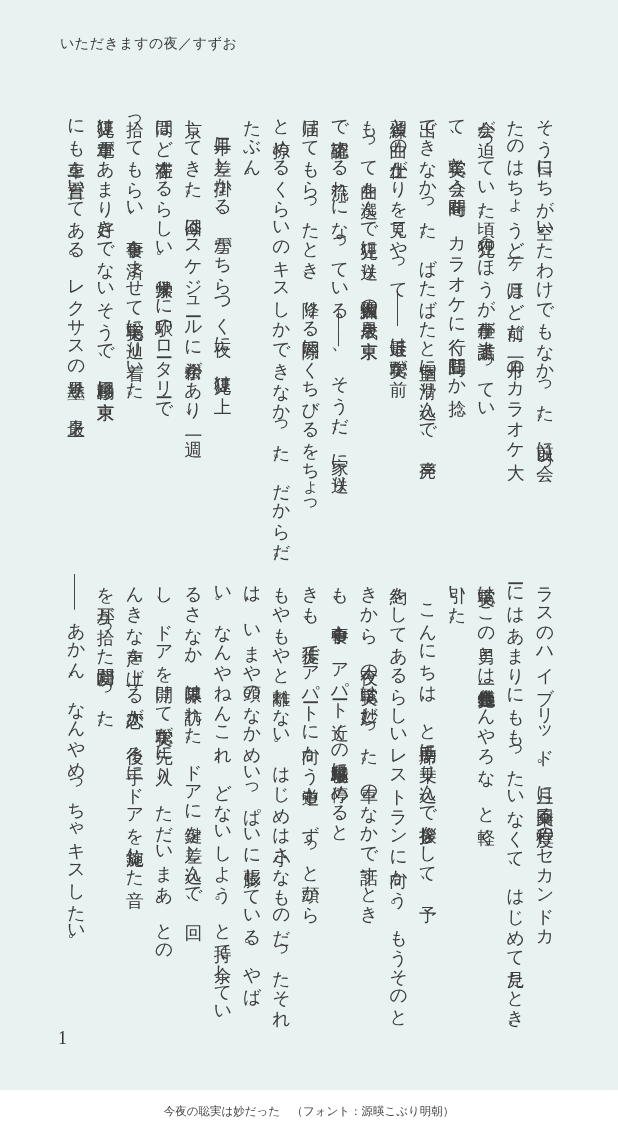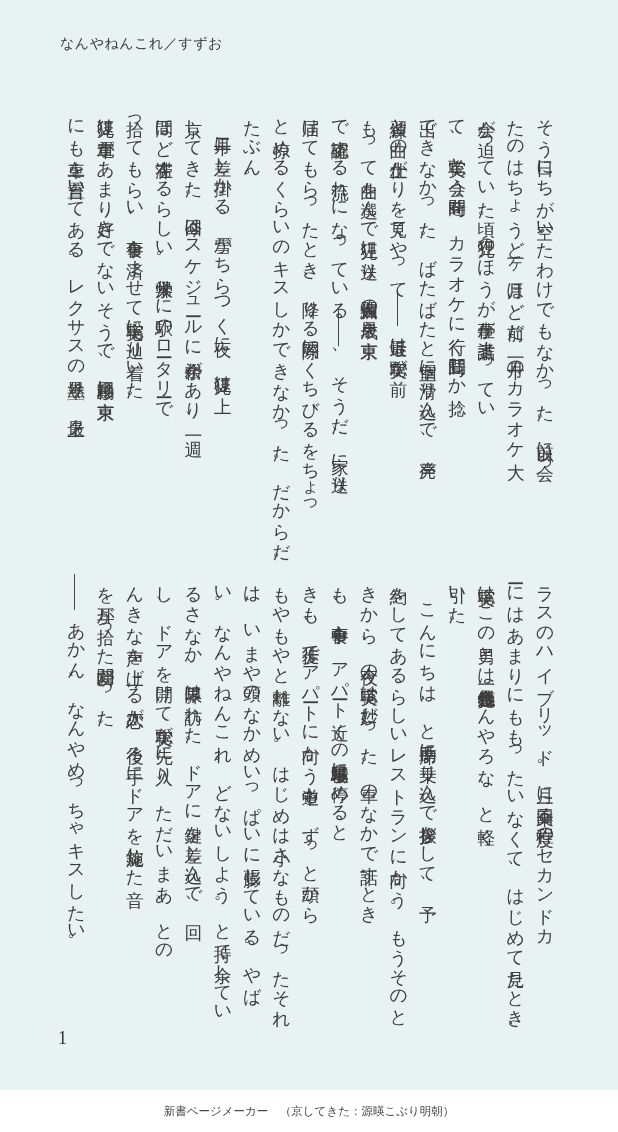--- a/index.html
+++ b/index.html
@@ -68,21 +68,21 @@
     font-size: 11.5px;
     color: #444444;
     white-space: nowrap;
   }
 </style>
 </head>
 <body>
 
 <div class="frame">
   <div class="page">
-    <div class="header-title">なんやねんこれ／すずお</div>
+    <div class="header-title">いただきますの夜／すずお</div>
 
     <div class="band band-1">
         <div class="tcol">そう日にちが空いたわけでもなかった。以前に会っ</div>
         <div class="tcol">たのはちょうど一ヶ月ほど前だ。十一月のカラオケ大</div>
         <div class="tcol">会が迫っていた頃。狂児のほうが仕事が煮詰まってい</div>
         <div class="tcol">て、聡実と会う時間を、カラオケに行く三時間しか捻</div>
         <div class="tcol">出できなかった。ばたばたと個室に滑り込んで、発声</div>
         <div class="tcol">練習と曲の仕上がりを見てやって――最近は聡実が前</div>
         <div class="tcol">もって曲を選んで狂児に送り、個人練習の成果を東京</div>
         <div class="tcol">で確認する流れになっている――、そうだ、家に送り</div>
@@ -114,15 +114,15 @@
         <div class="tcol">し、ドアを開けて聡実が先に入り、ただいまあ、との</div>
         <div class="tcol">んきな声を上げる恋人が、後ろ手にドアを施錠した音</div>
         <div class="tcol">を耳が拾った瞬間だった。</div>
         <div class="tcol">――あかん、なんやめっちゃキスしたい。</div>
       </div>
 
     <div class="page-number">1</div>
   </div>
 
   <div class="footer">
-    <span class="footer-label">新書ページメーカー　（京してきた：源暎こぶり明朝）</span>
+    <span class="footer-label">今夜の聡実は妙だった　（フォント：源暎こぶり明朝）</span>
   </div>
 </div>
 
 </body></html>

